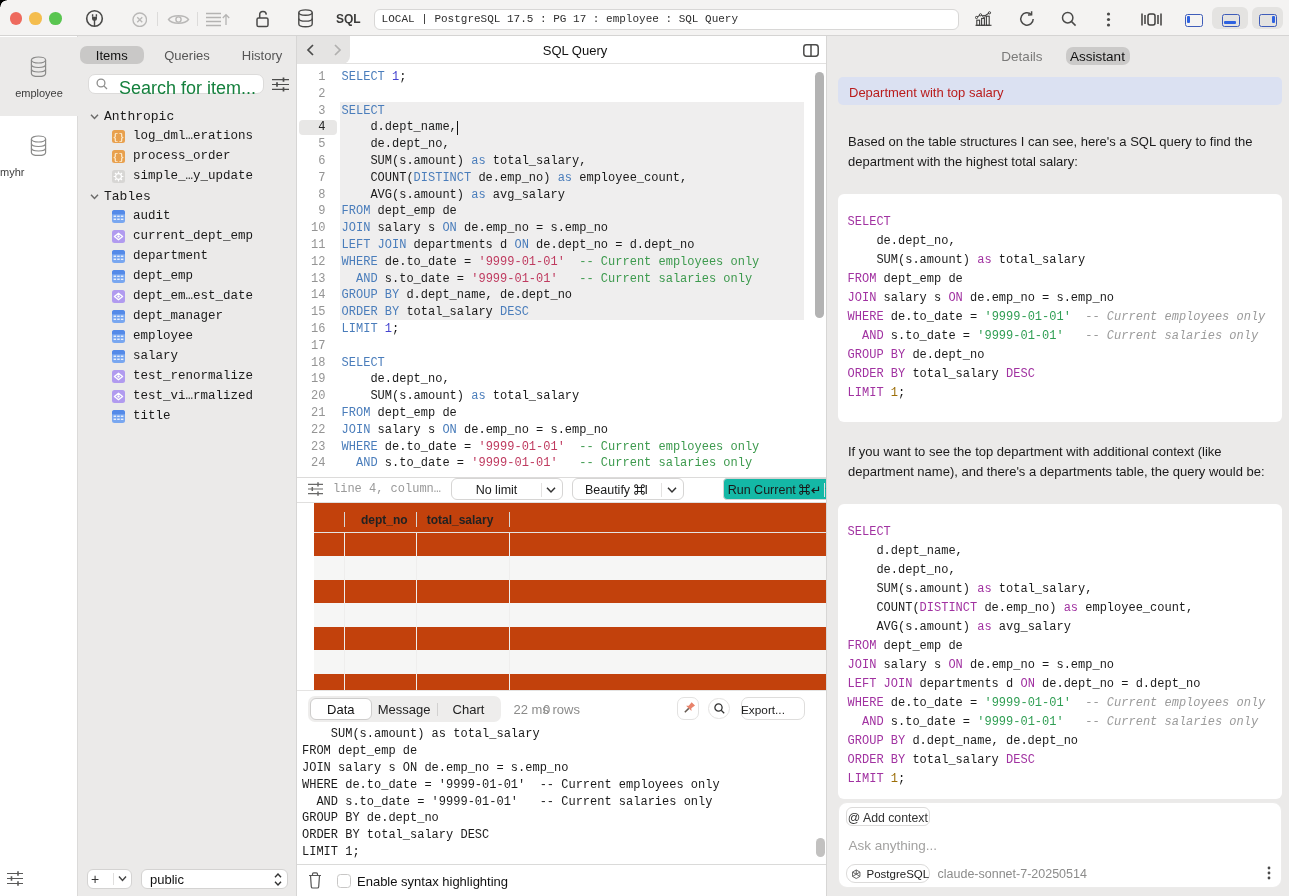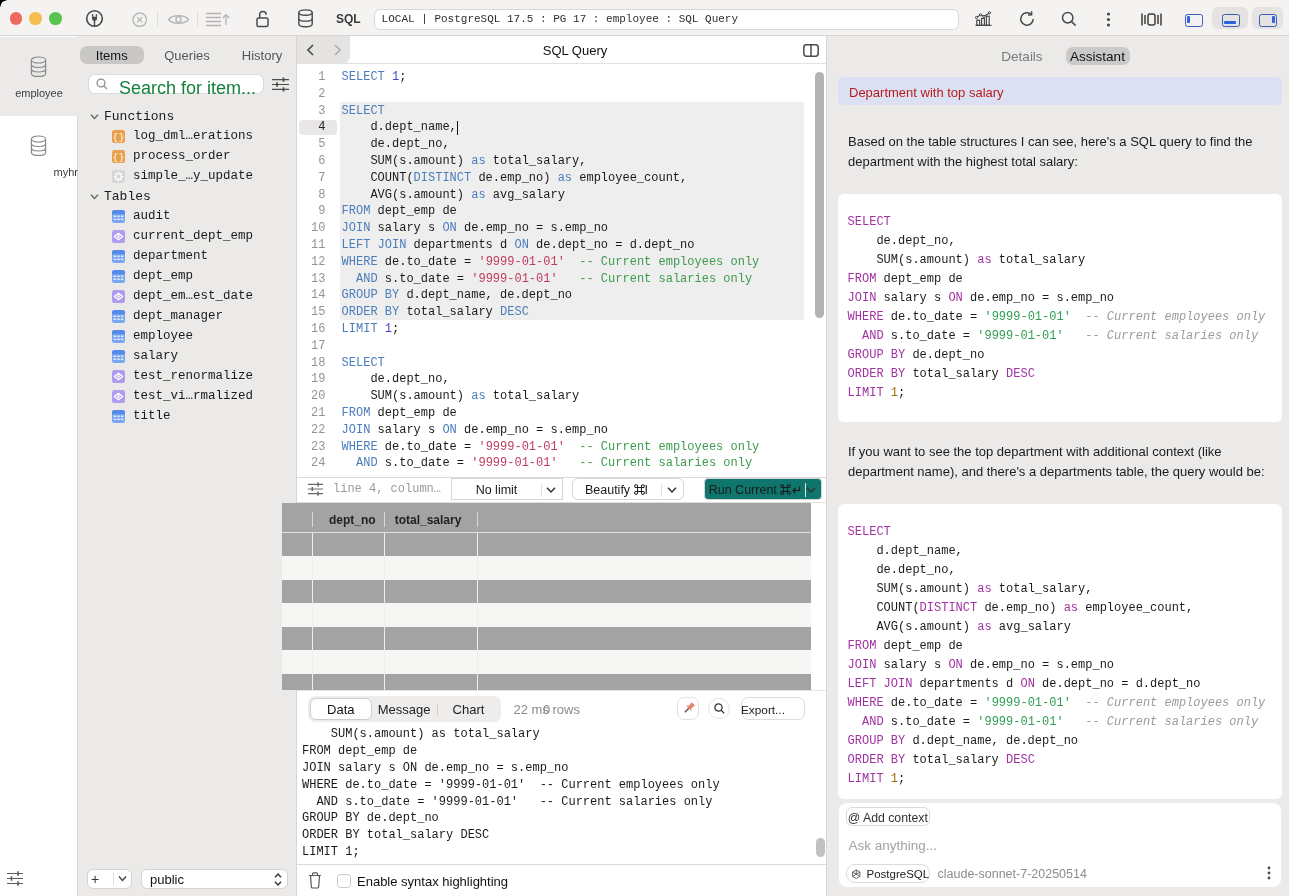--- a/index.html
+++ b/index.html
@@ -151,21 +151,21 @@
 </div>
 <div class="abs" style="left:0;top:87px;width:78px;text-align:center;font-size:11px;color:#3c3c3c">employee</div>
 
 <div class="abs" style="left:29.5px;top:135px">
 <svg width="17" height="22" viewBox="0 0 17 22">
 <ellipse cx="8.5" cy="4" rx="7.1" ry="3" fill="none" stroke="#8a8a89" stroke-width="1.2"></ellipse>
 <path d="M1.4 4 V17.4 c0 1.7 3.2 3 7.1 3 s7.1 -1.3 7.1 -3 V4" fill="none" stroke="#8a8a89" stroke-width="1.2"></path>
 <path d="M1.4 8.5 c0 1.7 3.2 3 7.1 3 s7.1 -1.3 7.1 -3 M1.4 13 c0 1.7 3.2 3 7.1 3 s7.1 -1.3 7.1 -3" fill="none" stroke="#8a8a89" stroke-width="1.2"></path>
 </svg>
 </div>
-<div class="abs" style="left:0;top:166px;width:78px;text-align:right;font-size:11px;color:#3c3c3c">myhr</div>
+<div class="abs" style="left:0;top:166px;width:78px;text-align:left;font-size:11px;color:#3c3c3c">myhr</div>
 
 <div class="abs" style="left:7px;top:871px">
 <svg width="16" height="15" viewBox="0 0 16 15">
 <path d="M0 2.5 h16 M0 7.5 h16 M0 12.5 h16" stroke="#5a5a59" stroke-width="1.2"></path>
 <path d="M11 0.2 v4.6 M4.5 5.2 v4.6 M11 10.2 v4.6" stroke="#5a5a59" stroke-width="1.6"></path>
 </svg>
 </div>
 
 <div class="abs" id="sidebar" style="left:78px;top:36px;width:218px;height:860px;background:#ebeae9"></div>
 <div class="abs" style="left:296px;top:36px;width:1px;height:860px;background:#d7d6d5"></div>
@@ -191,21 +191,21 @@
 </svg>
 </div>
 
 <div class="abs" id="tree" style="left:78px;top:106px;width:218px;font-family:'Liberation Mono',monospace;font-size:12.5px;color:#1a1a1a">
 <div class="trow thead">
       <span class="chev">
         <svg width="9" height="9" viewBox="0 0 9 9">
           <path d="M1 2.8 L4.5 6.4 L8 2.8" fill="none" stroke="#6b6b6a" stroke-width="1.5"></path>
         </svg>
       </span>
-      <span class="tlabel h">Functions</span>
+      <span class="tlabel h">Anthropic</span>
     </div>
 <div class="trow">
       <span class="ticon">
         <svg width="13" height="13" viewBox="0 0 13 13">
           <rect width="13" height="13" rx="2.5" fill="#e8a04e"></rect>
           <text x="6.5" y="9.8" text-anchor="middle" font-family="Liberation Mono" font-size="9.5" font-weight="bold" fill="#fbe8c8">{}</text>
         </svg>
       </span>
       <span class="tlabel">log_dml…erations</span>
     </div>
@@ -493,49 +493,49 @@
 </div>
 
 <div class="abs" style="left:297px;top:477px;width:529px;height:26px;background:#fff;border-top:1px solid #dcdbda;border-bottom:1px solid #e0dfde"></div>
 <div class="abs" style="left:308px;top:481.5px">
 <svg width="15" height="14" viewBox="0 0 15 14">
 <path d="M0 2.4 h15 M0 7 h15 M0 11.6 h15" stroke="#6a6a69" stroke-width="1.1"></path>
 <path d="M10 0.3 v4.2 M4.3 4.9 v4.2 M10 9.5 v4.2" stroke="#6a6a69" stroke-width="1.5"></path>
 </svg>
 </div>
 <div class="abs" style="left:333px;top:482px;font-family:'Liberation Mono',monospace;font-size:12px;color:#9a9a9a">line 4, column…</div>
-<div class="abs" style="left:451px;top:478px;width:112px;height:22px;background:#fff;border:1px solid #d6d5d4;border-radius:0">
+<div class="abs" style="left:451px;top:478px;width:112px;height:22px;background:#fff;border:1px solid #d6d5d4;border-radius:6px">
     <div style="position:absolute;left:89px;top:4px;width:1px;height:14px;background:#e3e2e1"></div>
     <div style="position:absolute;left:0;top:3.5px;width:89px;text-align:center;font-size:12.5px;color:#1a1a1a">No limit</div>
     <svg style="position:absolute;right:6px;top:7px" width="10" height="8" viewBox="0 0 10 8">
       <path d="M1 1.8 L5 6 L9 1.8" fill="none" stroke="#333" stroke-width="1.5"></path>
     </svg>
   </div>
 <div class="abs" style="left:571.5px;top:478px;width:112.5px;height:22px;background:#fff;border:1px solid #d6d5d4;border-radius:6px">
     <div style="position:absolute;left:88px;top:4px;width:1px;height:14px;background:#e3e2e1"></div>
     <div style="position:absolute;left:0;top:3.5px;width:88px;text-align:center;font-size:12.5px;color:#1a1a1a">Beautify <svg style="display:inline-block;vertical-align:-1.5px" width="11" height="11" viewBox="0 0 12 12">
         <path d="M3.9 3.9 h4.2 v4.2 h-4.2 z M3.9 3.9 H2.6 a1.6 1.6 0 1 1 1.3 -1.3 z M8.1 3.9 V2.6 a1.6 1.6 0 1 1 1.3 1.3 z M8.1 8.1 h1.3 a1.6 1.6 0 1 1 -1.3 1.3 z M3.9 8.1 v1.3 a1.6 1.6 0 1 1 -1.3 -1.3 z" fill="none" stroke="#1a1a1a" stroke-width="1.1"></path>
       </svg>I</div>
     <svg style="position:absolute;right:6px;top:7px" width="10" height="8" viewBox="0 0 10 8">
       <path d="M1 1.8 L5 6 L9 1.8" fill="none" stroke="#333" stroke-width="1.5"></path>
     </svg>
   </div>
-<div class="abs" style="left:704px;top:478px;width:118px;height:22px;background:#0f766e;border:1px solid #d6d5d4;border-radius:4px">
+<div class="abs" style="left:723px;top:478px;width:118px;height:22px;background:#14b8a6;border:1px solid #d6d5d4;border-radius:4px">
     <div style="position:absolute;left:100px;top:4px;width:1px;height:14px;background:#e3e2e1"></div>
     <div style="position:absolute;left:0;top:3.5px;width:100px;text-align:center;font-size:12.5px;color:#1a1a1a">Run Current <svg style="display:inline-block;vertical-align:-1.5px" width="11" height="11" viewBox="0 0 12 12">
         <path d="M3.9 3.9 h4.2 v4.2 h-4.2 z M3.9 3.9 H2.6 a1.6 1.6 0 1 1 1.3 -1.3 z M8.1 3.9 V2.6 a1.6 1.6 0 1 1 1.3 1.3 z M8.1 8.1 h1.3 a1.6 1.6 0 1 1 -1.3 1.3 z M3.9 8.1 v1.3 a1.6 1.6 0 1 1 -1.3 -1.3 z" fill="none" stroke="#1a1a1a" stroke-width="1.1"></path>
       </svg><svg style="display:inline-block;vertical-align:-1px" width="10" height="10" viewBox="0 0 10 10">
         <path d="M8.5 1.5 v4 H2.5 M4.5 3 L2 5.5 L4.5 8" fill="none" stroke="#1a1a1a" stroke-width="1.2"></path>
       </svg></div>
     <svg style="position:absolute;right:5px;top:7px" width="10" height="8" viewBox="0 0 10 8">
       <path d="M1 1.8 L5 6 L9 1.8" fill="none" stroke="#333" stroke-width="1.5"></path>
     </svg>
   </div>
 
-<div class="abs" id="grid" style="left:282px;top:503px;width:529px;height:187px;background:#a3a3a3;overflow:hidden">
+<div class="abs" id="grid" style="left:314px;top:503px;width:529px;height:187px;background:#c2410c;overflow:hidden">
   <div class="abs" style="left:0;top:53px;width:529px;height:23.5px;background:#f6f6f5"></div>
   <div class="abs" style="left:0;top:100px;width:529px;height:23.5px;background:#f6f6f5"></div>
   <div class="abs" style="left:0;top:147px;width:529px;height:23.5px;background:#f6f6f5"></div>
   <div class="abs" style="left:0;top:29px;width:529px;height:1px;background:#e4e3e2"></div>
   <div class="abs" style="left:30px;top:30px;width:1px;height:157px;background:#efeeed"></div>
   <div class="abs" style="left:102px;top:30px;width:1px;height:157px;background:#efeeed"></div>
   <div class="abs" style="left:195px;top:30px;width:1px;height:157px;background:#efeeed"></div>
   <div class="abs" style="left:30px;top:9.3px;width:1px;height:14.3px;background:#d8d7d6"></div>
   <div class="abs" style="left:102px;top:9.3px;width:1px;height:14.3px;background:#d8d7d6"></div>
   <div class="abs" style="left:195px;top:9.3px;width:1px;height:14.3px;background:#d8d7d6"></div>

